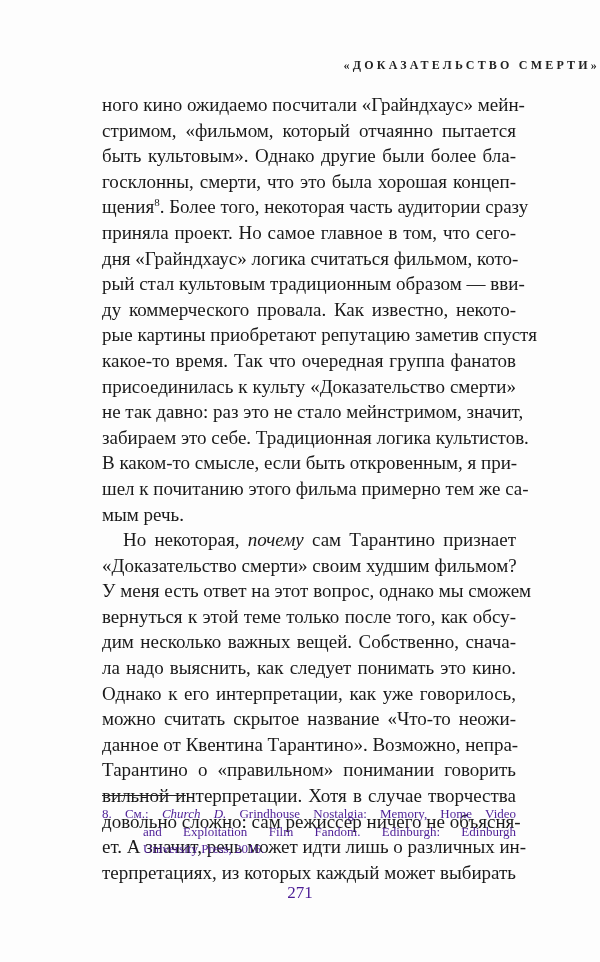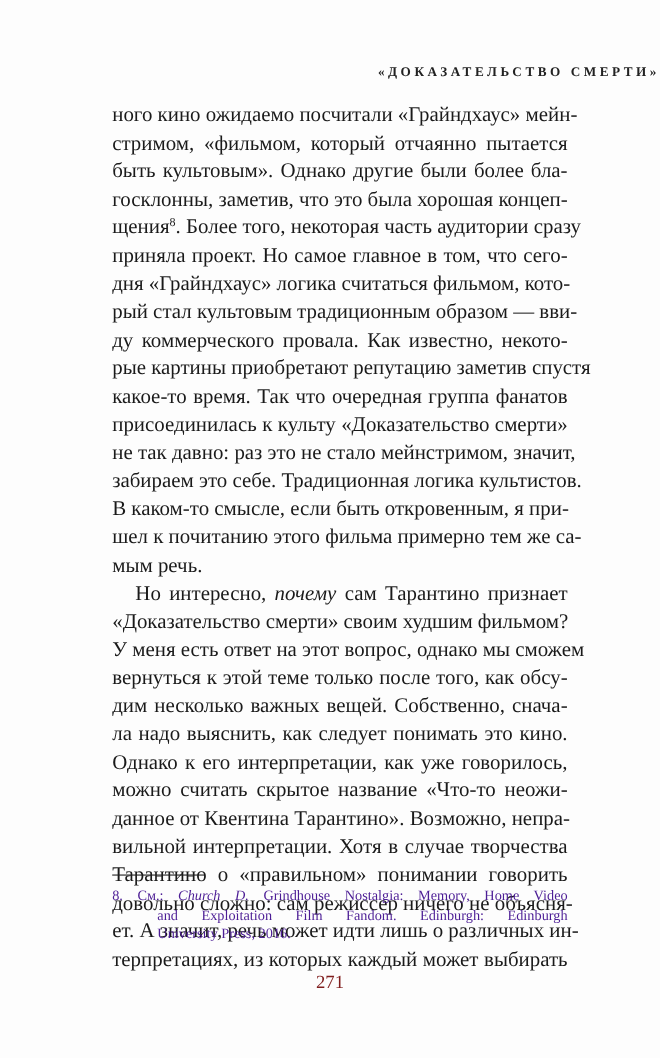--- a/index.html
+++ b/index.html
@@ -87,64 +87,64 @@
     .fn-line.hang { padding-left: 41px; }
     .fn-line.last { text-align-last: left; }
     .fn-line em { font-style: italic; }
     .page-number {
       position: absolute;
       top: 883px;
       left: 0;
       width: 600px;
       text-align: center;
       font-size: 17px;
-      color: #7f1d1d;
+      color: #4c1d95;
     }
   </style>
 </head>
 <body>
 
 <div class="page">
 
   <div class="running-head">«ДОКАЗАТЕЛЬСТВО СМЕРТИ»</div>
 
   <div class="body-text">
 
     <div>
       <span class="line">ного кино ожидаемо посчитали «Грайндхаус» мейн-</span>
       <span class="line">стримом, «фильмом, который отчаянно пытается</span>
       <span class="line">быть культовым». Однако другие были более бла-</span>
-      <span class="line">госклонны, заметив, что это была хорошая концеп-</span>
+      <span class="line">госклонны, смерти, что это была хорошая концеп-</span>
       <span class="line"><span>щения</span><sup>8</sup><span>. Более того, некоторая часть аудитории сразу</span></span>
       <span class="line">приняла проект. Но самое главное в том, что сего-</span>
       <span class="line">дня «Грайндхаус» логика считаться фильмом, кото-</span>
       <span class="line">рый стал культовым традиционным образом — вви-</span>
       <span class="line">ду коммерческого провала. Как известно, некото-</span>
       <span class="line">рые картины приобретают репутацию заметив спустя</span>
       <span class="line">какое-то время. Так что очередная группа фанатов</span>
       <span class="line">присоединилась к культу «Доказательство смерти»</span>
       <span class="line">не так давно: раз это не стало мейнстримом, значит,</span>
       <span class="line">забираем это себе. Традиционная логика культистов.</span>
       <span class="line">В каком-то смысле, если быть откровенным, я при-</span>
       <span class="line">шел к почитанию этого фильма примерно тем же са-</span>
       <span class="line last">мым речь.</span>
     </div>
 
     <div>
-      <span class="line indent"><span>Но интересно, </span><em>почему</em><span> сам Тарантино признает</span></span>
+      <span class="line indent"><span>Но некоторая, </span><em>почему</em><span> сам Тарантино признает</span></span>
       <span class="line">«Доказательство смерти» своим худшим фильмом?</span>
       <span class="line">У меня есть ответ на этот вопрос, однако мы сможем</span>
       <span class="line">вернуться к этой теме только после того, как обсу-</span>
       <span class="line">дим несколько важных вещей. Собственно, снача-</span>
       <span class="line">ла надо выяснить, как следует понимать это кино.</span>
       <span class="line">Однако к его интерпретации, как уже говорилось,</span>
       <span class="line">можно считать скрытое название «Что-то неожи-</span>
       <span class="line">данное от Квентина Тарантино». Возможно, непра-</span>
+      <span class="line">Тарантино о «правильном» понимании говорить</span>
       <span class="line">вильной интерпретации. Хотя в случае творчества</span>
-      <span class="line">Тарантино о «правильном» понимании говорить</span>
       <span class="line">довольно сложно: сам режиссер ничего не объясня-</span>
       <span class="line">ет. А значит, речь может идти лишь о различных ин-</span>
       <span class="line">терпретациях, из которых каждый может выбирать</span>
     </div>
   </div>
 
   <div class="footnote-rule"></div>
 
   <div class="footnotes">
     <span class="fn-line"><span>8.</span> <span>См.:</span> <em>Church D.</em> <span>Grindhouse Nostalgia: Memory, Home Video</span></span>

